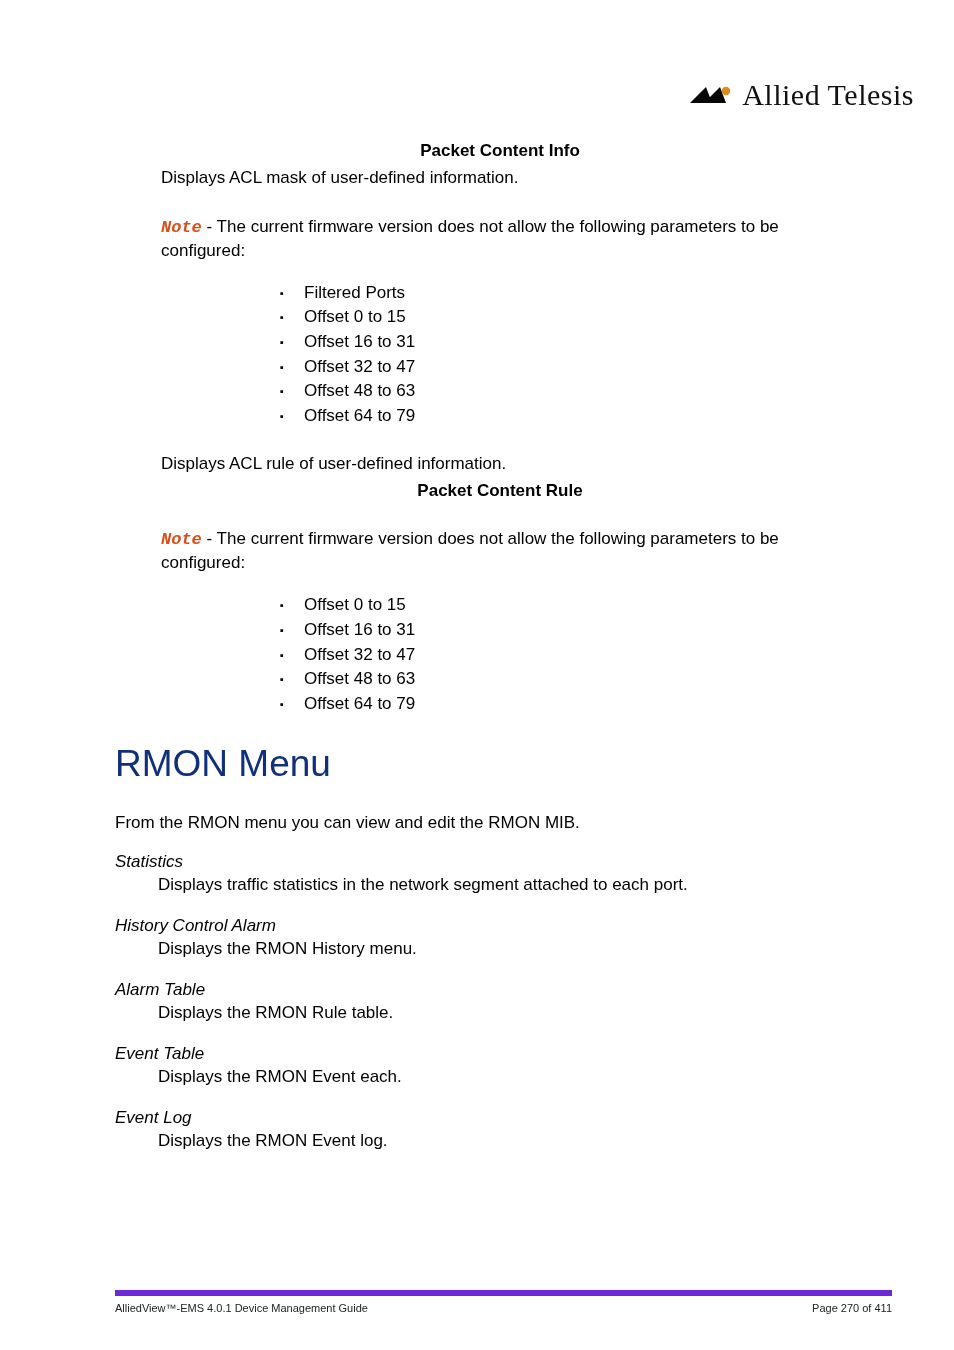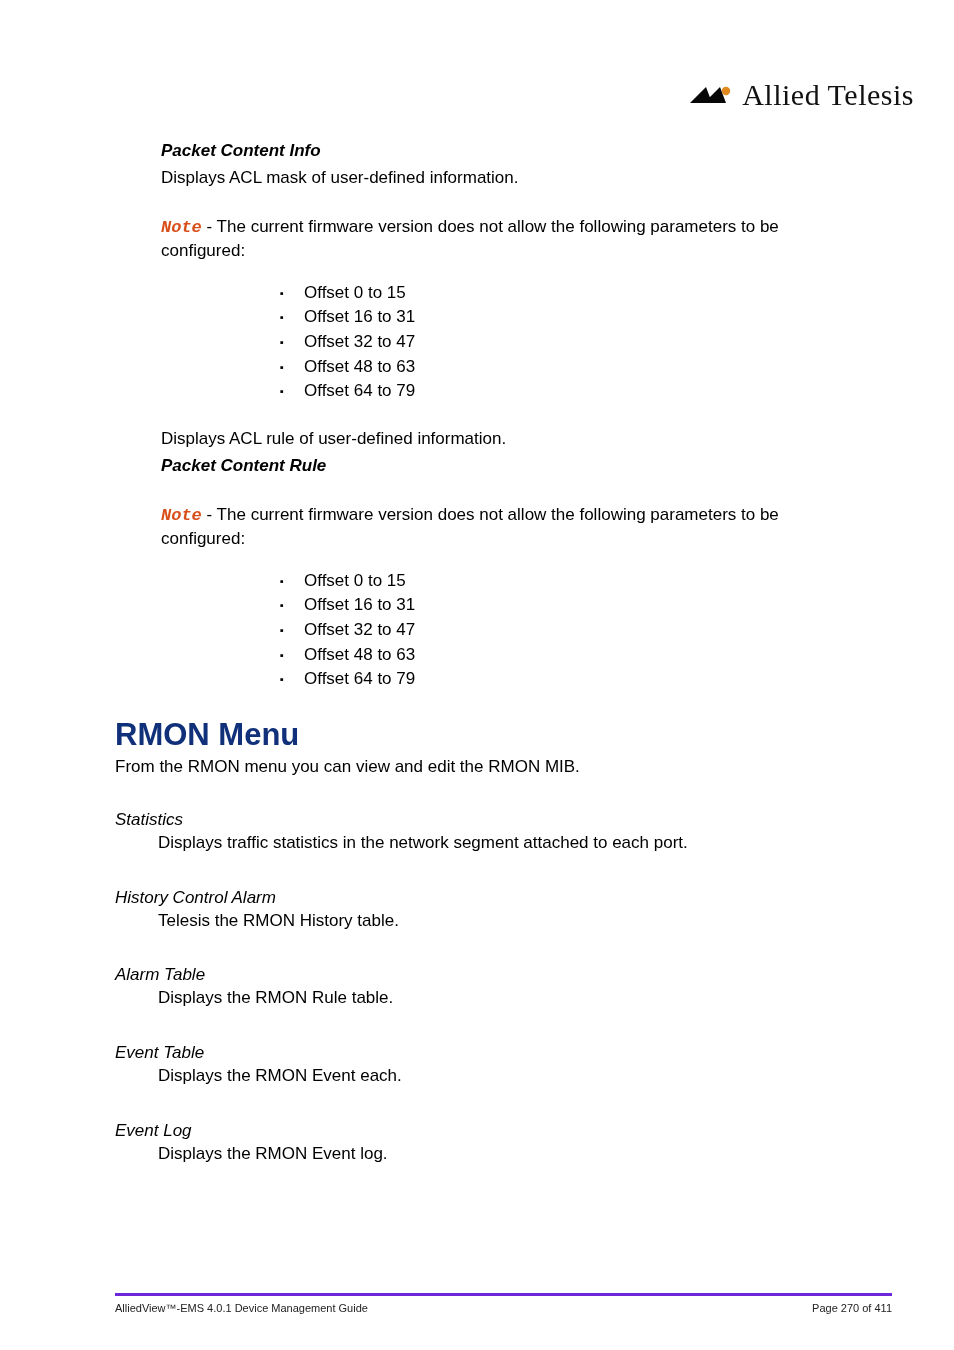--- a/index.html
+++ b/index.html
@@ -51,21 +51,21 @@
     letter-spacing: 0.5px;
     color: #111;
   }
   .brand-icon svg { display: block; }
   .content {
     padding: 0 115px;
     font-size: 17px;
     line-height: 1.35;
   }
   .indent { margin-left: 46px; }
-  .bold-italic { font-style: italic; font-weight: bold; }
+  .bold-italic { font-weight: bold; text-align: center; }
   .note-word { color: #d94f1a; font-style: italic; font-weight: 600; font-family: Liberation Mono, monospace; }
   .bullets {
     list-style: none;
     margin-left: 165px;
     padding: 2px 0;
   }
   .bullets li {
     position: relative;
     padding-left: 24px;
     line-height: 1.45;
@@ -73,41 +73,41 @@
   .bullets li::before {
     content: "▪";
     position: absolute;
     left: 0;
     top: 0;
     font-size: 11px;
     line-height: 24px;
   }
   h2.section-head {
     color: #10307a;
-    font-size: 31px;
-    font-weight: 700;
+    font-size: 37px;
+    font-weight: 400;
     margin-top: 20px;
+    margin-bottom: 24px;
   }
   .para { margin-bottom: 4px; }
   .spacer-sm { height: 12px; }
   .spacer-md { height: 22px; }
   .def-term {
     font-style: italic;
-    margin-top: 14px;
   }
   .def-desc {
     margin-left: 43px;
     margin-bottom: 6px;
   }
   .footer {
     position: absolute;
     bottom: 36px;
     left: 115px;
     right: 62px;
-    border-top: 3px solid #6d28d9;
+    border-top: 6px solid #6d28d9;
     display: flex;
     justify-content: space-between;
     font-size: 11px;
     padding-top: 6px;
     color: #222;
   }
 </style>
 </head>
 <body>
 
@@ -133,20 +133,21 @@
 
   <div class="spacer-md"></div>
 
   <div class="indent para">
     <span class="note-word">Note</span><span> - The current firmware version does not allow the following parameters to be configured:</span>
   </div>
 
   <div class="spacer-sm"></div>
 
   <ul class="bullets">
+    <li>Filtered Ports</li>
     <li>Offset 0 to 15</li>
     <li>Offset 16 to 31</li>
     <li>Offset 32 to 47</li>
     <li>Offset 48 to 63</li>
     <li>Offset 64 to 79</li>
   </ul>
 
   <div class="spacer-md"></div>
 
   <div class="indent para">Displays ACL rule of user-defined information.</div>
@@ -173,21 +174,21 @@
   <div class="para">From the RMON menu you can view and edit the RMON MIB.</div>
 
   <div class="spacer-sm"></div>
 
   <div class="def-term">Statistics</div>
   <div class="def-desc">Displays traffic statistics in the network segment attached to each port.</div>
 
   <div class="spacer-sm"></div>
 
   <div class="def-term">History Control Alarm</div>
-  <div class="def-desc">Telesis the RMON History table.</div>
+  <div class="def-desc">Displays the RMON History menu.</div>
 
   <div class="spacer-sm"></div>
 
   <div class="def-term">Alarm Table</div>
   <div class="def-desc">Displays the RMON Rule table.</div>
 
   <div class="spacer-sm"></div>
 
   <div class="def-term">Event Table</div>
   <div class="def-desc">Displays the RMON Event each.</div>

